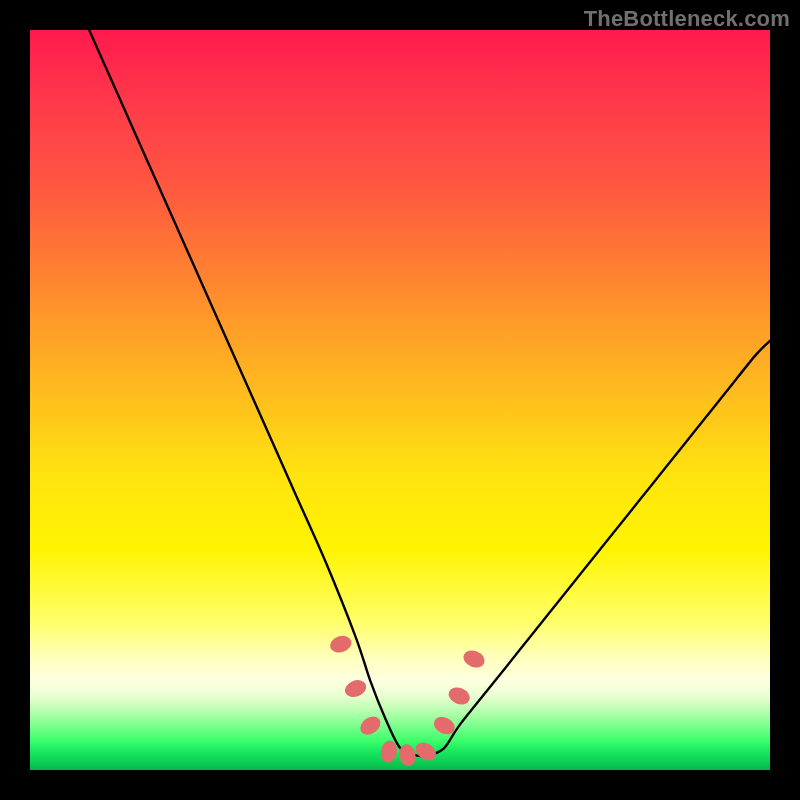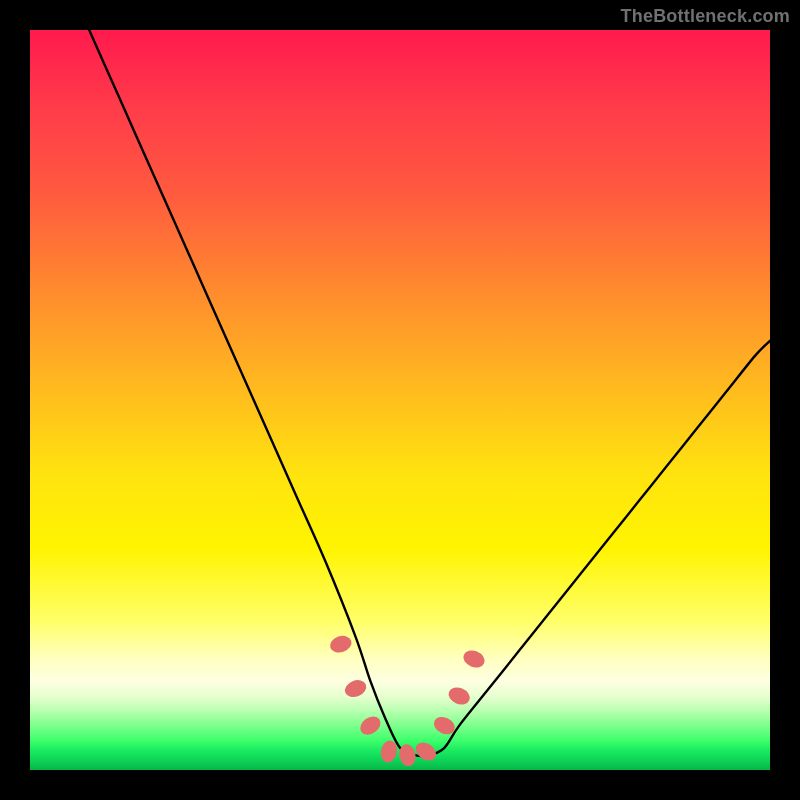--- a/index.html
+++ b/index.html
@@ -41,21 +41,21 @@
       #18e860 97.5%,
       #0ccd54 99%,
       #06b549 100%
     );
   }
   .attribution {
     position: absolute;
     top: 6px;
     right: 10px;
     color: #707070;
-    font-size: 18px;
+    font-size: 22px;
     font-weight: 600;
     letter-spacing: 0.2px;
     z-index: 10;
   }
   svg.curve {
     position: absolute;
     left: 0;
     top: 0;
     width: 740px;
     height: 740px;

